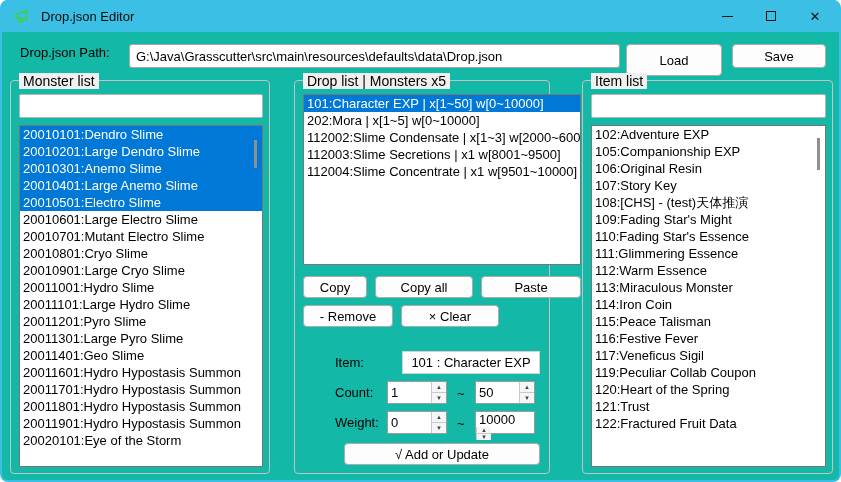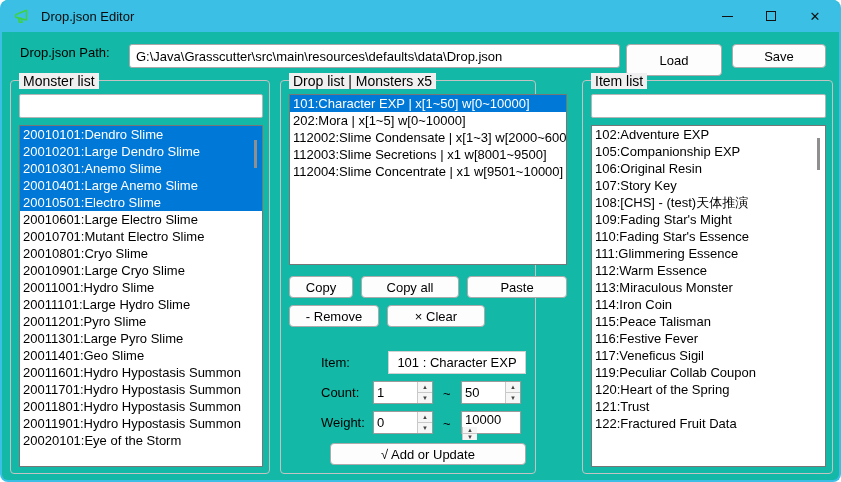--- a/index.html
+++ b/index.html
@@ -31,21 +31,21 @@
          display:flex; align-items:center; justify-content:center; }
   .load-btn { position:absolute; left:624px; top:12px; width:96px; height:32px; }
   .save-btn { position:absolute; left:730px; top:12px; width:94px; height:24px; }
 
   
   .group { position:absolute; top:80px; height:394px; border:1px solid #C3C3C3;
            border-radius:4px; }
   .group-title { position:absolute; top:-8px; left:8px; background:#F0F0F0; padding:0 4px;
                  font-size:14px; white-space:nowrap; }
   .g-monster { left:8px;  width:260px; }
-  .g-drop    { left:278px; width:256px; }
+  .g-drop    { left:292px; width:256px; }
   .g-item    { left:580px; width:251px; }
 
   .search { position:absolute; left:8px; top:13px; height:24px; background:#fff;
             border:1px solid #B5B5B5; border-radius:2px;
             font-family:"Liberation Sans",sans-serif; font-size:13px; padding:0 5px; }
   .g-monster .search { width:244px; }
   .g-item .search { width:235px; }
 
   .listbox { position:absolute; background:#fff; border:1px solid #767676; overflow:hidden; }
   .lb-tall { left:8px; top:44px; height:342px; }

